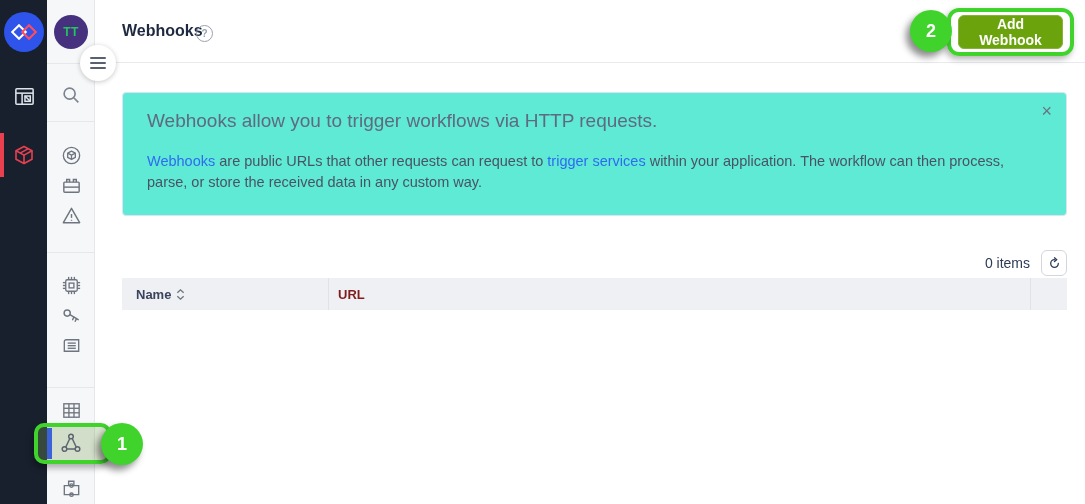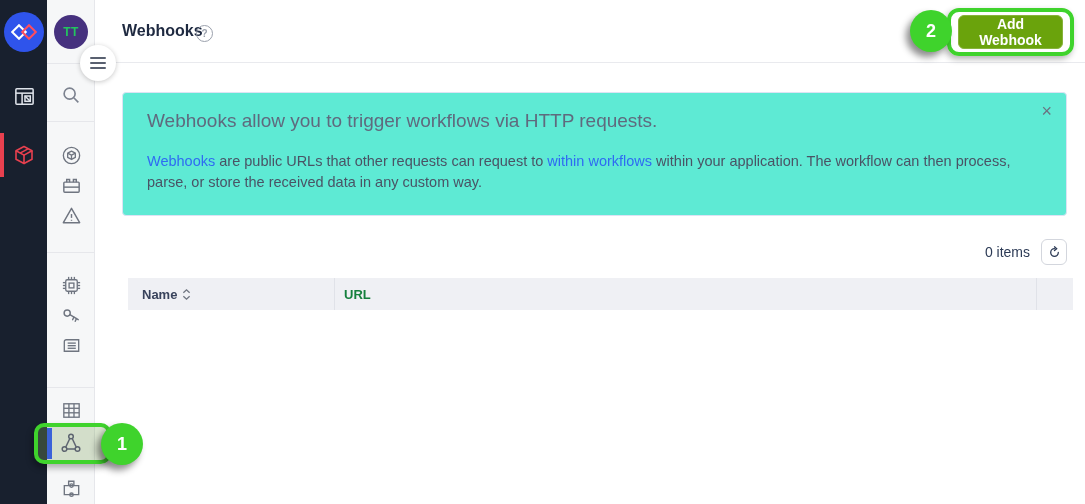--- a/index.html
+++ b/index.html
@@ -44,30 +44,30 @@
   
   .banner{left:122px;top:92px;width:945px;height:124px;background:#5eead4;
           border:1px solid #dce3f4;border-radius:4px;box-sizing:border-box;}
   .banner-heading{left:24px;top:17px;font-size:19px;color:#5f6a7e;position:absolute;}
   .banner-close{position:absolute;right:14px;top:8px;font-size:18px;color:#6b7280;cursor:pointer;}
   .banner-body{position:absolute;left:24px;top:58px;width:900px;font-size:14.5px;
                line-height:21px;color:#4a5365;}
   .banner-body a{color:#2f6bf2;text-decoration:none;}
 
   
-  .count-row{top:239px;right:18px;display:flex;align-items:center;gap:11px;}
+  .count-row{top:250px;right:18px;display:flex;align-items:center;gap:11px;}
   .count-label{font-size:14px;color:#2c3a55;}
   .refresh-btn{width:26px;height:26px;background:#fff;border:1px solid #d3d6dd;border-radius:6px;
                display:flex;align-items:center;justify-content:center;box-sizing:border-box;}
 
-  .table-header{left:128px;top:278px;width:945px;height:32px;background:#eff0f4;}
+  .table-header{left:122px;top:278px;width:945px;height:32px;background:#eff0f4;}
   .th-name{position:absolute;left:14px;top:0;height:32px;display:flex;align-items:center;gap:5px;
            font-size:13px;font-weight:bold;color:#39435c;}
   .th-url{position:absolute;left:216px;top:0;height:32px;display:flex;align-items:center;
-          font-size:13px;font-weight:bold;color:#15803d;}
+          font-size:13px;font-weight:bold;color:#7f1d1d;}
   .th-div{position:absolute;top:0;width:1px;height:32px;background:#e0e2e8;}
   .empty-msg{left:122px;top:324px;width:945px;text-align:center;font-size:13.5px;color:#39435c;}
 
   
   .ann-rect{border:4px solid #3fd32c;box-sizing:border-box;z-index:25;}
   .ann-rect-1{left:34px;top:423px;width:77px;height:41px;border-radius:10px;
               background:rgba(130,165,95,0.30);box-shadow:-2px 4px 6px rgba(0,0,0,0.30);}
   .ann-rect-2{left:947px;top:8px;width:127px;height:48px;border-radius:12px;
               box-shadow:-2px 3px 6px rgba(0,0,0,0.30);z-index:20;}
   .ann-circle{width:42px;height:42px;border-radius:50%;background:#3fd32c;color:#fff;
@@ -258,21 +258,21 @@
   <div class="abs ann-rect ann-rect-2"></div>
   <button class="abs add-btn">Add Webhook</button>
   <div class="abs ann-circle ann-circle-2">
     <span>2</span>
   </div>
 
   <div class="abs banner">
     <div class="banner-heading">Webhooks allow you to trigger workflows via HTTP requests.</div>
     <div class="banner-close">×</div>
     <div class="banner-body">
-      <a href="#">Webhooks</a><span> are public URLs that other requests can request to </span><a href="#">within workflows</a><span> within your application. The workflow can then process, parse, or store the received data in any custom way.</span>
+      <a href="#">Webhooks</a><span> are public URLs that other requests can request to </span><a href="#">trigger services</a><span> within your application. The workflow can then process, parse, or store the received data in any custom way.</span>
     </div>
   </div>
 
   <div class="abs count-row">
     <span class="count-label">0 items</span>
     <button class="refresh-btn">
       <span>
         <svg width="13" height="13" viewBox="0 0 24 24" fill="none" stroke="#2c3a55" stroke-width="2.4" stroke-linecap="round">
           <path d="M19 12 A7 7 0 1 1 12 5"></path>
           <path d="M12 1.5 L16 5 L12 8.5" fill="none"></path>

